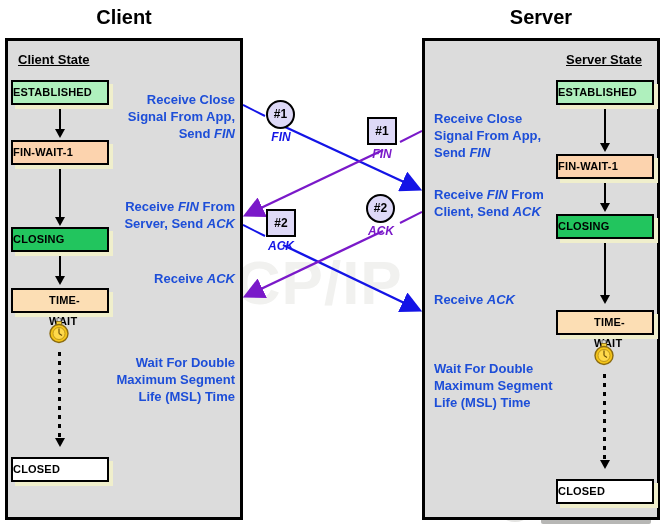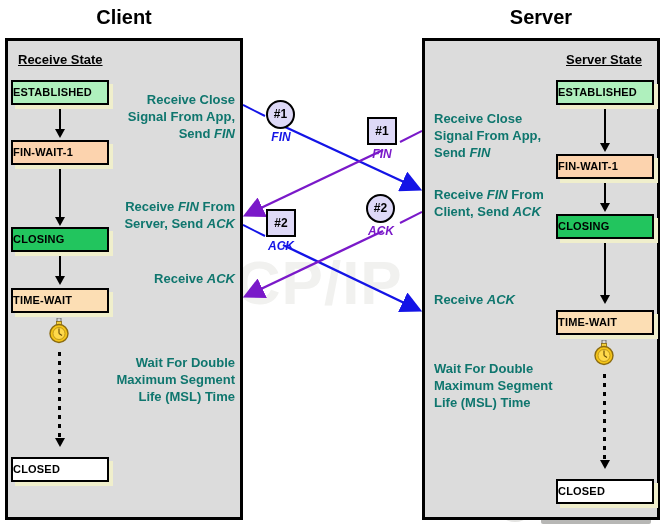--- a/index.html
+++ b/index.html
@@ -66,38 +66,38 @@
   .state-box{
     position:absolute;width:98px;height:25px;box-sizing:border-box;
     border:2px solid #000;z-index:5;
     font-size:11px;font-weight:bold;color:#000;
     text-align:left;line-height:21px;letter-spacing:.2px;
     box-shadow:4px 4px 0 #f0efcc;
   }
   .st-established{background:#aff0bd;}
   .st-finwait1{background:#fcd3ae;}
   .st-closing{background:#22c55e;}
-  .st-timewait{background:#fcdeb4;}
+  .st-timewait{background:#fcdeb4;padding-left:36px;}
   .st-closed{background:#ffffff;}
 
   
   .vline{position:absolute;width:2px;background:#000;z-index:4;}
   .varrow{
     position:absolute;width:0;height:0;z-index:4;
     border-left:5px solid transparent;border-right:5px solid transparent;
     border-top:9px solid #000;
   }
   .vdots{
     position:absolute;width:3px;z-index:4;
     background:repeating-linear-gradient(to bottom,#000 0 4px,transparent 4px 9px);
   }
 
   
   .flow-label{
-    position:absolute;font-size:13px;font-weight:bold;color:#0f766e;
+    position:absolute;font-size:13px;font-weight:bold;color:#1d4ed8;
     line-height:17px;z-index:5;white-space:pre-line;
   }
   .flow-label.right-al{text-align:right;}
   .flow-label.left-al{text-align:left;}
   .flow-label i{font-style:italic;}
 
   
   .clock{position:absolute;width:22px;height:26px;z-index:5;}
 
   
@@ -130,21 +130,21 @@
     </div>
   <div class="wm-url">
       <span>52im.net</span>
     </div>
 
   <div class="col-title" id="title-server">Server</div>
   <div class="col-title" id="title-client">Client</div>
 
   <div class="panel" id="panel-client"></div>
 
-  <div class="panel-heading" style="left:18px;top:52px;">Receive State</div>
+  <div class="panel-heading" style="left:18px;top:52px;">Client State</div>
 
   <div class="state-box st-established" style="left:11px;top:80px;">ESTABLISHED</div>
   <div class="vline" style="left:59px;top:105px;height:26px;"></div>
   <div class="varrow" style="left:55px;top:129px;"></div>
 
   <div class="state-box st-finwait1" style="left:11px;top:140px;">FIN-WAIT-1</div>
   <div class="vline" style="left:59px;top:165px;height:54px;"></div>
   <div class="varrow" style="left:55px;top:217px;"></div>
 
   <div class="state-box st-closing" style="left:11px;top:227px;">CLOSING</div>

